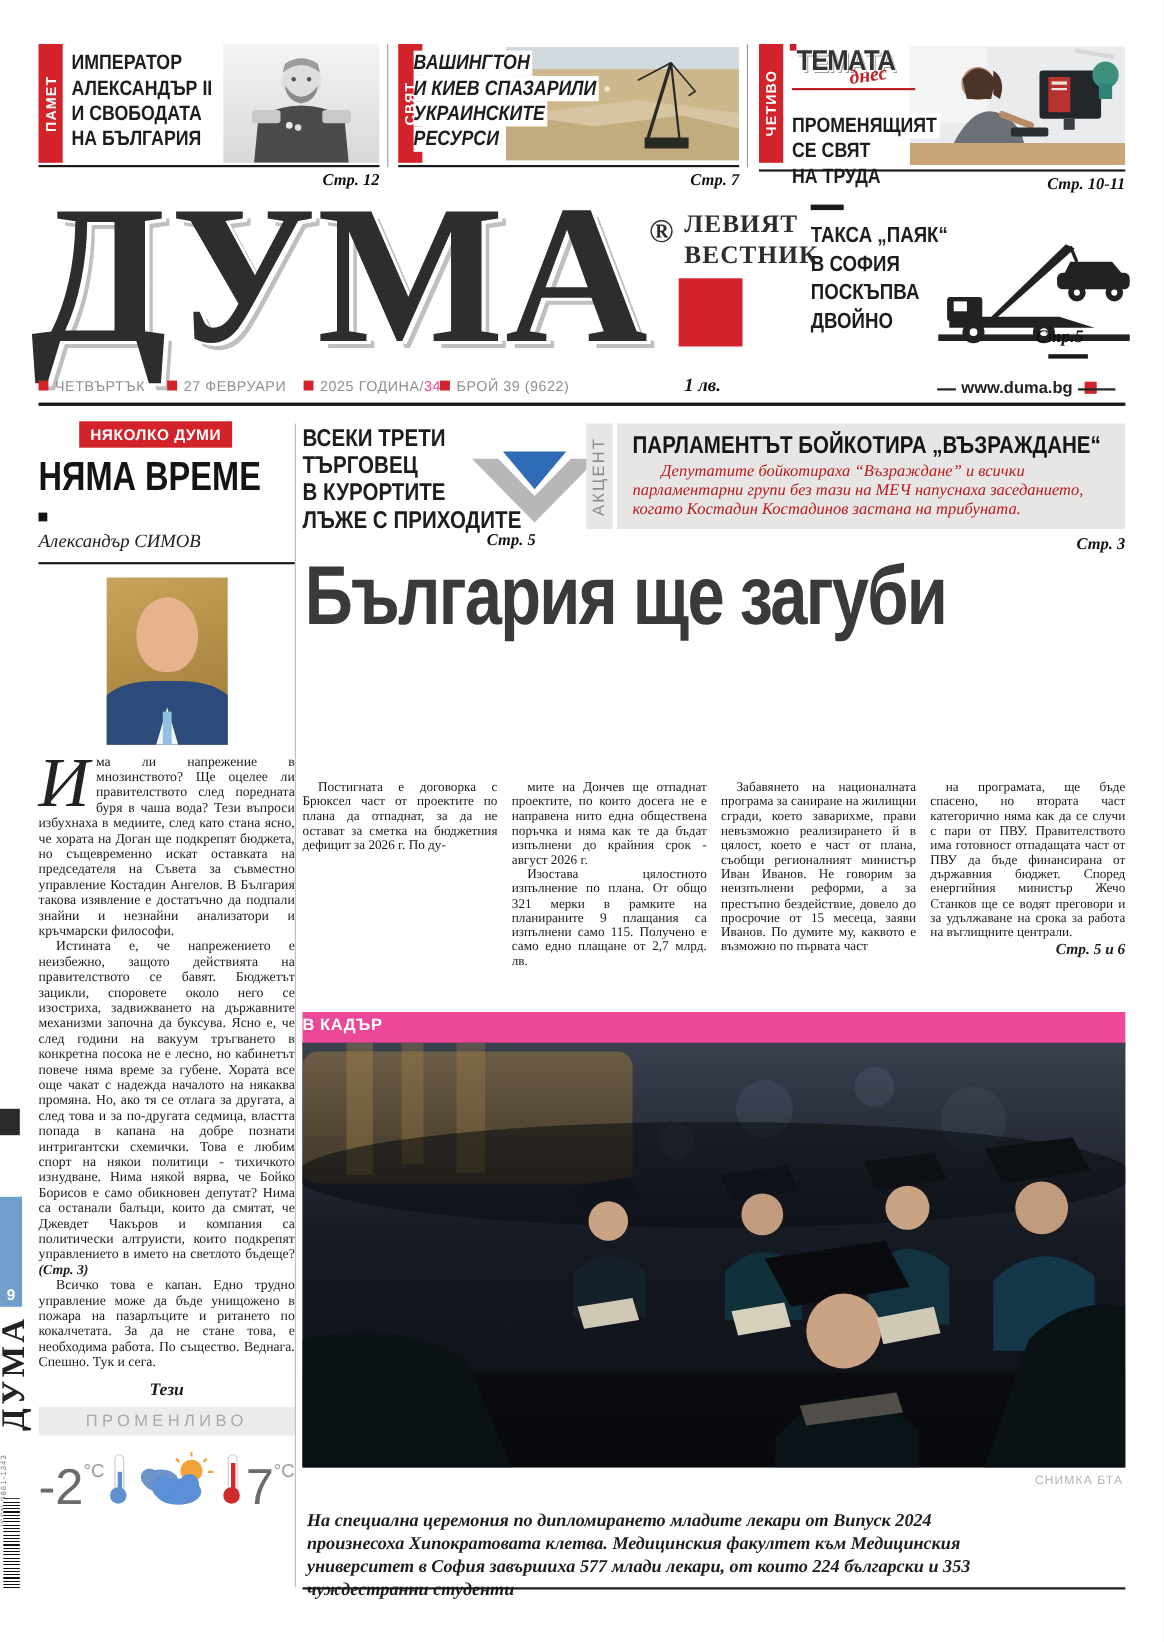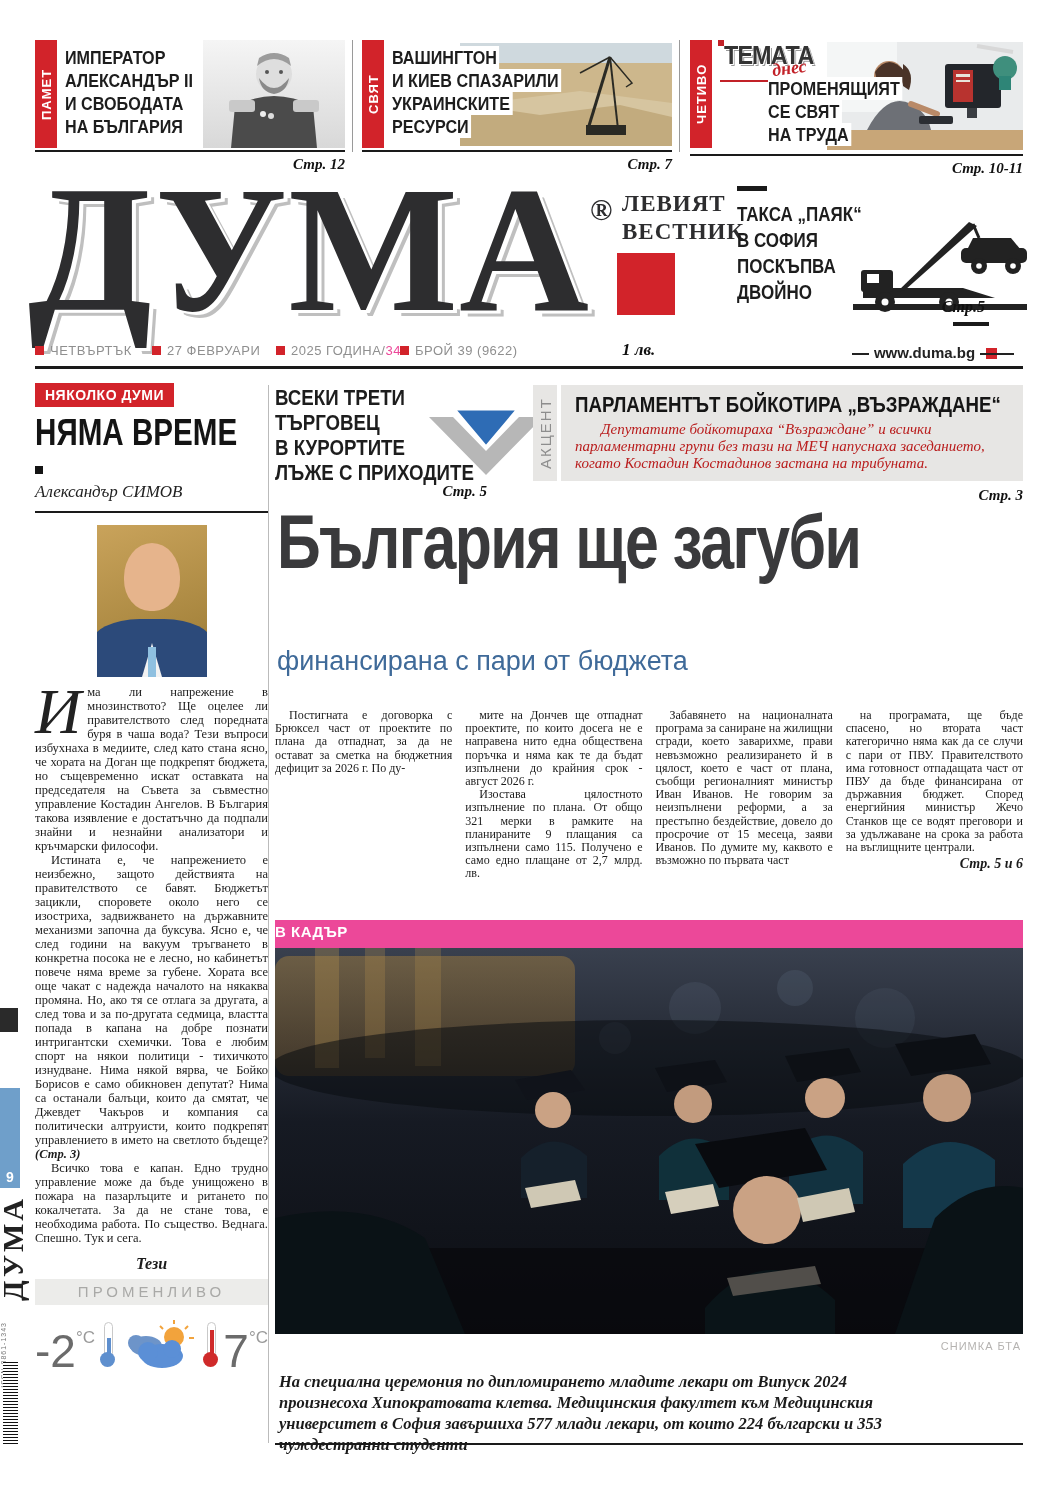--- a/index.html
+++ b/index.html
@@ -41,21 +41,21 @@
   .edge-bar span{position:absolute;bottom:3px;left:0;width:20px;text-align:center;color:#fff;font:700 14px "Liberation Sans",sans-serif;}
   .edge-duma{position:absolute;left:-4px;top:1196px;writing-mode:vertical-rl;transform:rotate(180deg);
     font:800 30px "Liberation Serif",serif;color:#222;letter-spacing:3px;}
   .edge-issn{position:absolute;left:0px;top:1322px;writing-mode:vertical-rl;transform:rotate(180deg);
     font:400 7px "Liberation Sans",sans-serif;color:#777;letter-spacing:1px;}
   .barcode{position:absolute;left:3px;top:1362px;width:15px;height:82px;
     background:repeating-linear-gradient(0deg,#111 0 1px,#fff 1px 3px);}
   
   .op{position:absolute;left:35px;top:383px;width:233px;}
   .kicker{display:inline-block;background:#d2232a;color:#fff;font:700 14px "Liberation Sans",sans-serif;
-    padding:4px 10px;letter-spacing:.5px;}
+    padding:4px 10px;letter-spacing:.5px;margin-left:37px;}
   .op-title{margin-top:7px;font:800 37px/38px "Liberation Sans",sans-serif;color:#141414;}
   .bullet{width:8px;height:8px;background:#141414;margin-top:14px;}
   .author{margin-top:8px;font:italic 400 17px "Liberation Serif",serif;color:#222;}
   .oprule{margin-top:9px;height:2px;background:#1a1a1a;}
   .opphoto{position:relative;width:110px;height:152px;margin:12px auto 0;
     background:linear-gradient(160deg,#c9a35b,#a8863f 70%,#8f7132);overflow:hidden;}
   .opphoto .head{position:absolute;left:27px;top:18px;width:56px;height:68px;background:#e6b48c;border-radius:50% 50% 46% 46%;}
   .opphoto .suit{position:absolute;left:-6px;bottom:-4px;width:122px;height:62px;background:#2c4a7a;border-radius:40% 40% 0 0;}
   .opphoto .shirt{position:absolute;left:45px;bottom:0;width:0;height:0;border-left:10px solid transparent;
     border-right:10px solid transparent;border-bottom:34px solid #f2f2f2;}
@@ -162,21 +162,21 @@
       <path d="M150,14 L158,86" stroke="#2a2a24" stroke-width="2" fill="none"></path>
       <path d="M150,14 L120,30" stroke="#2a2a24" stroke-width="1.5" fill="none"></path>
       <rect x="126" y="82" width="40" height="10" fill="#2a2a24"></rect>
       <path d="M150,14 L172,40 L166,44" stroke="#2a2a24" stroke-width="1.5" fill="none"></path>
       <circle cx="60" cy="44" r="3" fill="#efe7d2"></circle>
         <circle cx="92" cy="38" r="2.5" fill="#efe7d2"></circle>
     </svg>
     <div class="ttag">
         <span>СВЯТ</span>
       </div>
-    <div class="abs thl" style="left:30px;top:6px;">
+    <div class="abs thl" style="left:14px;top:6px;font-style:italic;">
       <span class="hx85 wbg">ВАШИНГТОН</span><br>
       <span class="hx85 wbg">И КИЕВ СПАЗАРИЛИ</span><br>
       <span class="hx85 wbg">УКРАИНСКИТЕ</span><br>
       <span class="hx85 wbg">РЕСУРСИ</span>
     </div>
     <div class="trule" style="width:310px;"></div>
     <div class="tpage pageref">Стр. 7</div>
   </div>
   <div class="vsep" style="left:679px;"></div>
 
@@ -204,21 +204,21 @@
         <span>ЧЕТИВО</span>
       </div>
     <div class="abs" style="left:30px;top:2px;">
       <div class="temata">
         <span class="sq"></span>
         <span class="tm">ТЕМАТА</span>
         <span class="td">днес</span>
         <span class="tl"></span>
       </div>
     </div>
-    <div class="abs thl" style="left:30px;top:37px;margin-left:48px;">
+    <div class="abs thl" style="left:30px;top:63px;">
       <span class="hx85 wbg">ПРОМЕНЯЩИЯТ</span><br>
       <span class="hx85 wbg">СЕ СВЯТ</span><br>
       <span class="hx85 wbg">НА ТРУДА</span>
     </div>
     <div class="trule" style="width:333px;top:114px;"></div>
     <div class="tpage pageref" style="top:120px;">Стр. 10-11</div>
   </div>
 
   <div class="mast-title"><span>ДУМА</span><span class="mast-reg">®</span></div>
   <div class="tagline">
@@ -348,21 +348,20 @@
         </div>
       <div class="akc-box">
         <div class="akc-title"><span class="hx85">ПАРЛАМЕНТЪТ БОЙКОТИРА „ВЪЗРАЖДАНЕ“</span></div>
         <div class="akc-body">Депутатите бойкотираха “Възраждане” и всички парламентарни групи без тази на МЕЧ напуснаха заседанието, когато Костадин Костадинов застана на трибуната.</div>
       </div>
       <div class="akc-page pageref">Стр. 3</div>
     </div>
 
     <div class="lead-h" style="top:126px;"><span class="hx">България ще загуби</span></div>
     <div class="lead-sub">
-      <div>финансирана с пари от бюджета</div>
     </div>
 
     <div class="cols">
       <div class="col">
         <p>Постигната е договорка с Брюксел част от проектите по плана да отпаднат, за да не остават за сметка на бюджетния дефицит за 2026 г. По ду-</p>
       </div>
       <div class="col">
         <p>мите на Дончев ще отпаднат проектите, по които досега не е направена нито една обществена поръчка и няма как те да бъдат изпълнени до крайния срок - август 2026 г.</p>
         <p>Изостава цялостното изпълнение по плана. От общо 321 мерки в рамките на планираните 9 плащания са изпълнени само 115. Получено е само едно плащане от 2,7 млрд. лв.</p>
       </div>

